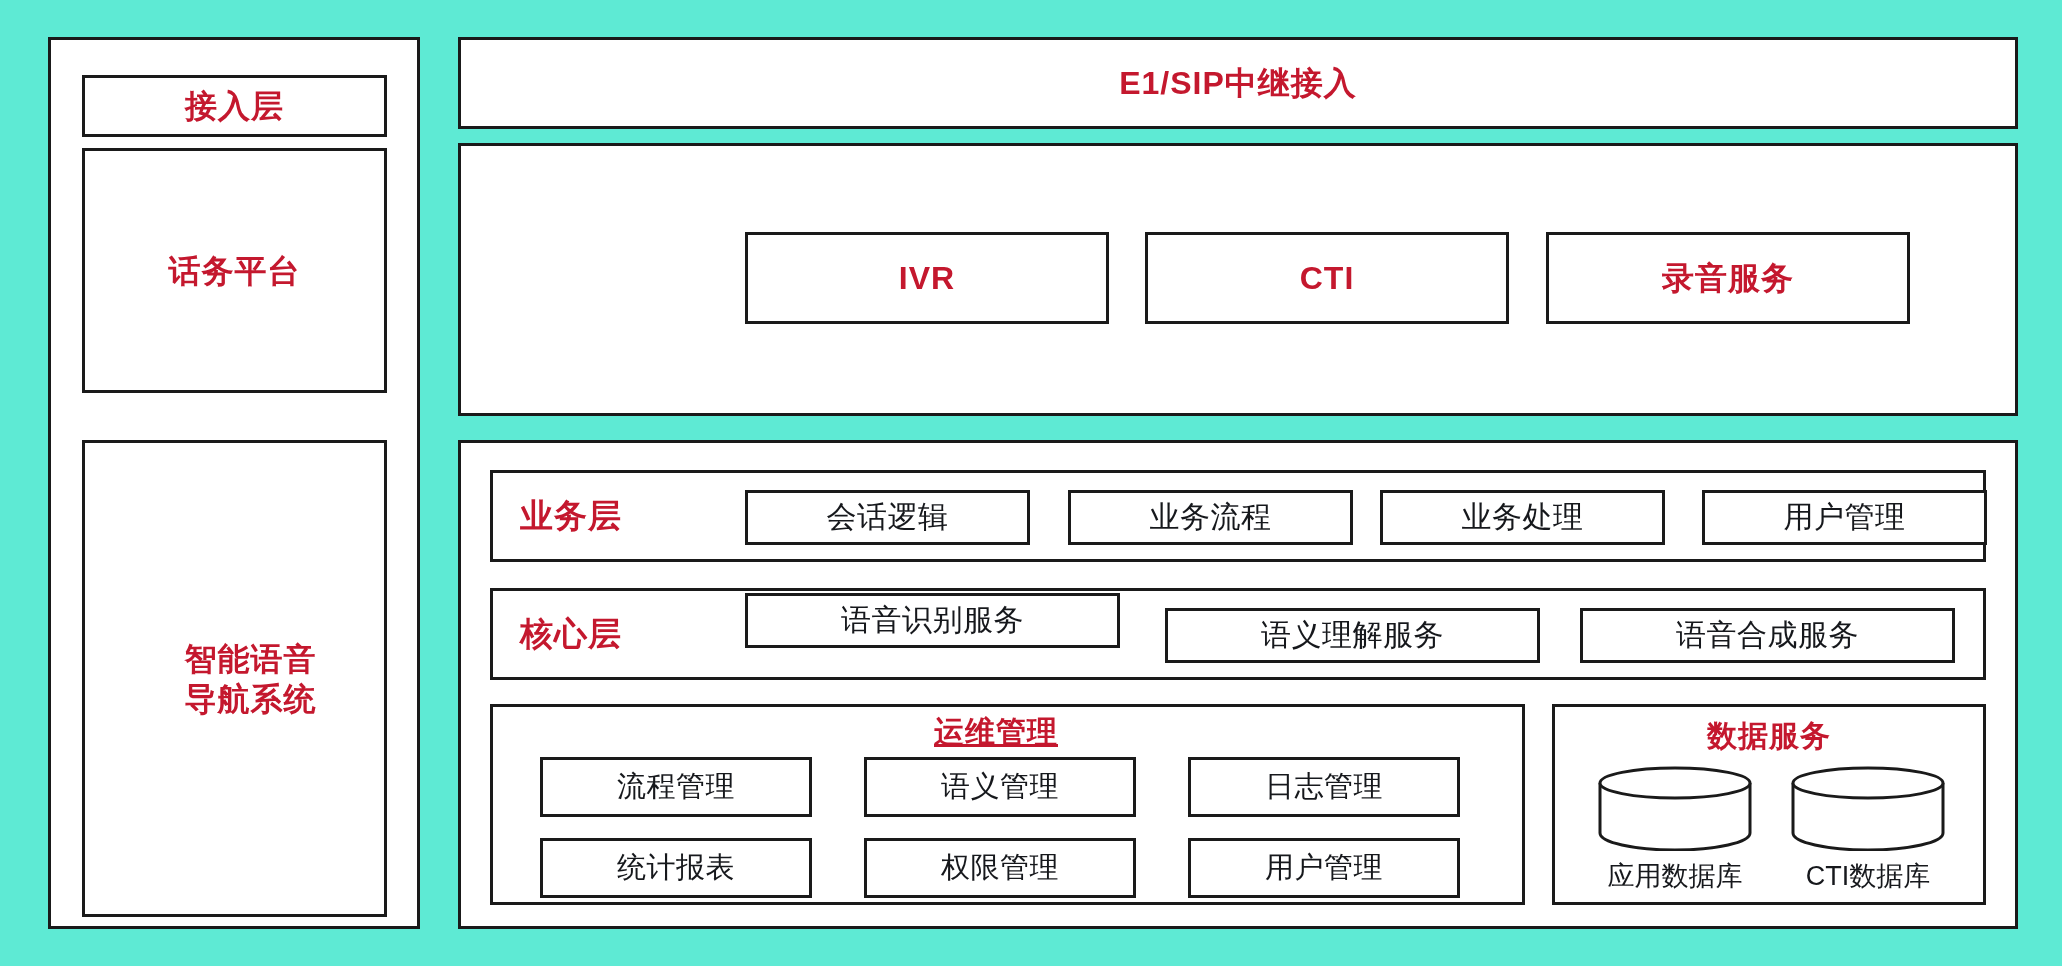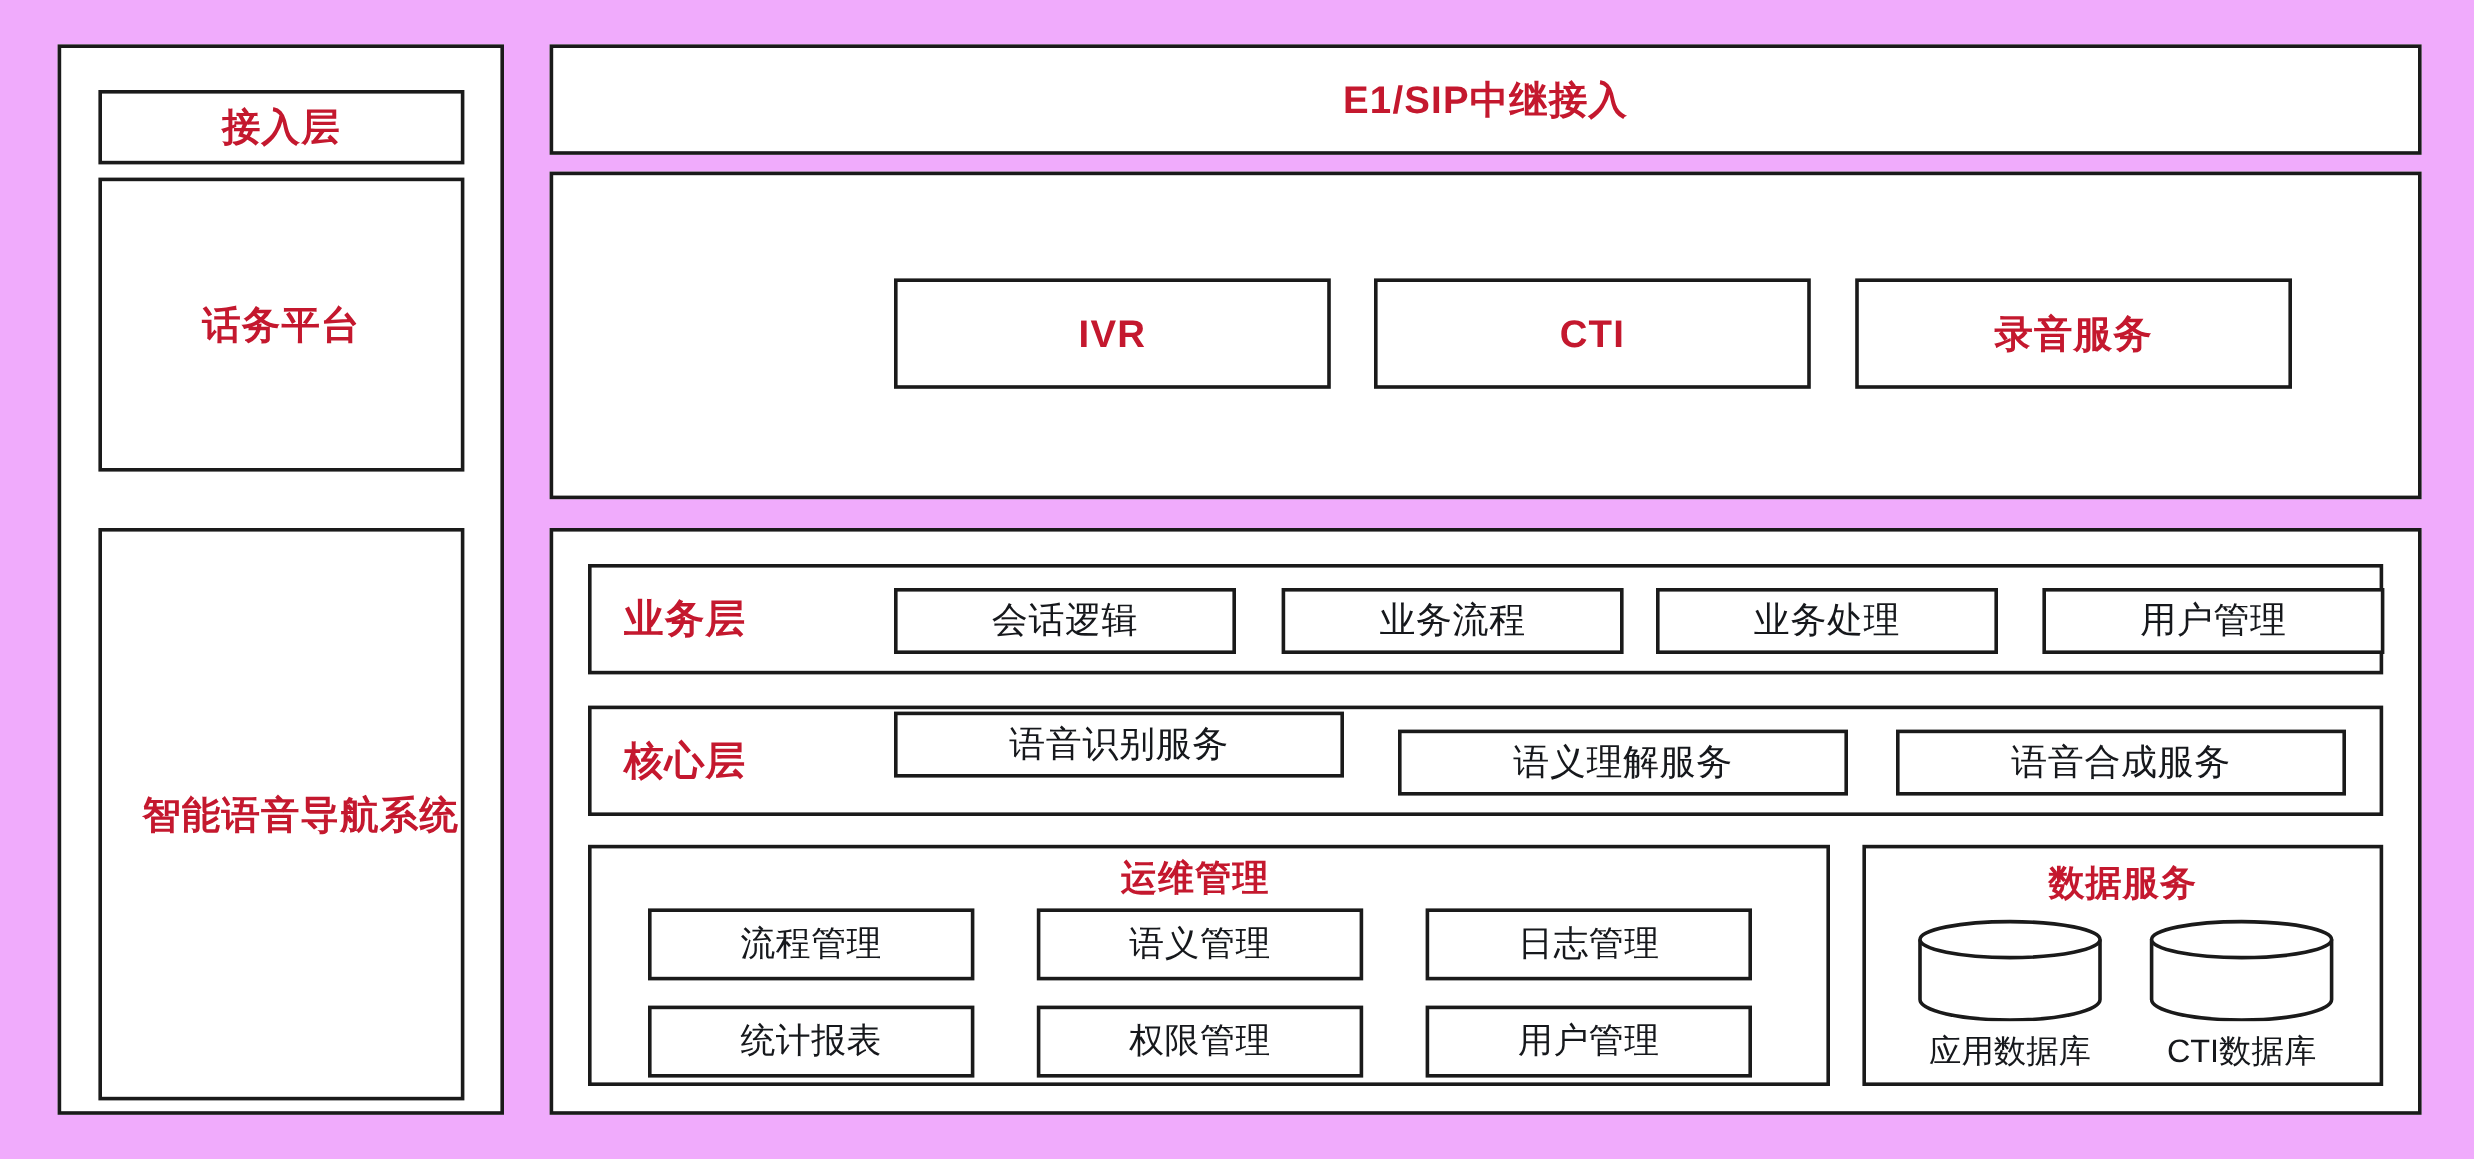--- a/index.html
+++ b/index.html
@@ -9,21 +9,21 @@
     background: #ffffff;
   }
   body {
     font-family: "Liberation Sans", "DejaVu Sans", sans-serif;
     -webkit-font-smoothing: antialiased;
   }
   #diagram {
     position: relative;
     width: 2062px;
     height: 966px;
-    background: #f0abfc;
+    background: #5eead4;
     overflow: hidden;
   }
 
   
   .box {
     position: absolute;
     box-sizing: border-box;
     background: #ffffff;
     border: 3px solid #1a1a1a;
     display: flex;
@@ -102,21 +102,21 @@
   <div class="box frame" style="left:48px; top:37px; width:372px; height:892px;"></div>
 
   <div class="box" style="left:82px; top:75px; width:305px; height:62px;">
     <span class="red-title t-32">接入层</span>
   </div>
 
   <div class="box" style="left:82px; top:148px; width:305px; height:245px;">
     <span class="red-title t-36">话务平台</span>
   </div>
 
-  <div class="box" style="left:82px; top:440px; width:305px; height:477px; flex-direction:row;padding-left:32px;">
+  <div class="box" style="left:82px; top:440px; width:305px; height:477px; flex-direction:column;padding-left:32px;">
     <span class="red-title t-36">智能语音</span>
     <span class="red-title t-36">导航系统</span>
   </div>
 
   <div class="box frame" style="left:458px; top:37px; width:1560px; height:92px;">
     <span class="red-title t-36">E1/SIP中继接入</span>
   </div>
 
   <div class="box frame" style="left:458px; top:143px; width:1560px; height:273px;"></div>
 
@@ -165,21 +165,21 @@
   <div class="box" style="left:1165px; top:608px; width:375px; height:55px;">
     <span class="black-label t-30">语义理解服务</span>
   </div>
 
   <div class="box" style="left:1580px; top:608px; width:375px; height:55px;">
     <span class="black-label t-30">语音合成服务</span>
   </div>
 
   <div class="box thin" style="left:490px; top:704px; width:1035px; height:201px;"></div>
 
-  <div class="section-caption" style="left:490px; top:712px; width:1012px;">运维管理</div>
+  <div class="section-caption" style="left:490px; top:712px; width:1012px;text-decoration:underline;">运维管理</div>
 
   <div class="box" style="left:540px; top:757px; width:272px; height:60px;">
     <span class="black-label t-29">流程管理</span>
   </div>
 
   <div class="box" style="left:864px; top:757px; width:272px; height:60px;">
     <span class="black-label t-29">语义管理</span>
   </div>
 
   <div class="box" style="left:1188px; top:757px; width:272px; height:60px;">

